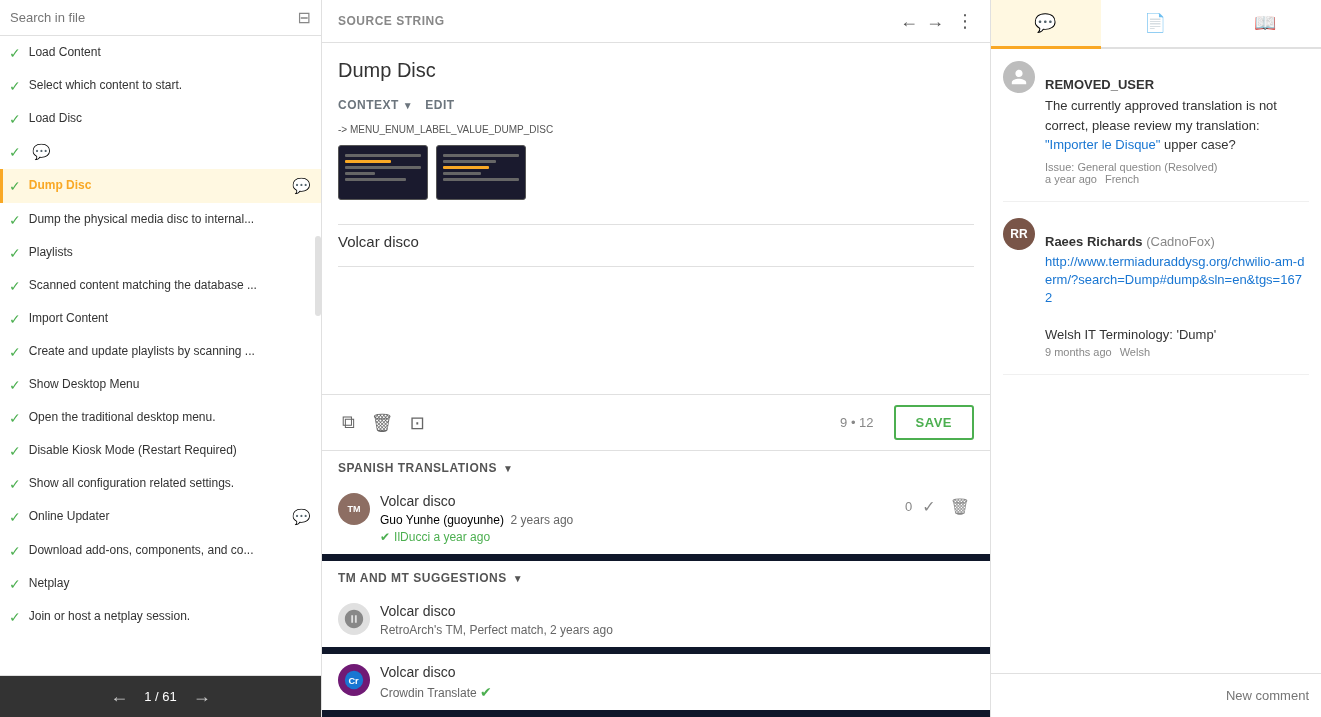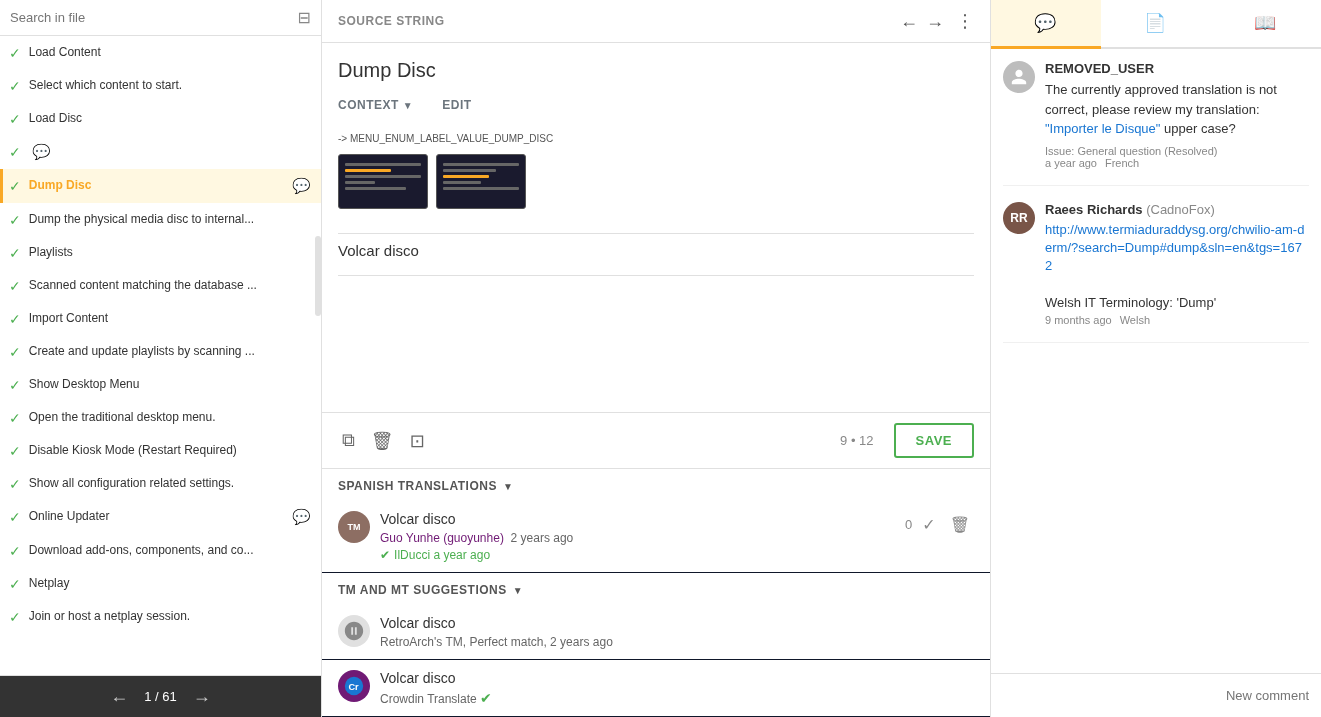--- a/index.html
+++ b/index.html
@@ -158,22 +158,22 @@
       color: #333;
     }
 
     
     .context-section {
       padding: 8px 16px;
     }
     .context-row {
       display: flex;
       align-items: center;
-      gap: 29px;
-      margin-bottom: 21px;
+      gap: 12px;
+      margin-bottom: 12px;
     }
     .context-tag {
       display: flex;
       align-items: center;
       gap: 4px;
       font-size: 12px;
       font-weight: 600;
       color: #6c757d;
       letter-spacing: 0.5px;
     }
@@ -282,21 +282,21 @@
       padding: 10px 16px 8px 16px;
       font-size: 12px;
       font-weight: 600;
       color: #555;
       letter-spacing: 0.5px;
       cursor: pointer;
     }
     .section-header .arrow { font-size: 10px; }
     .translation-item {
       padding: 10px 16px;
-      border-bottom: 1px solid #0f172a;
+      border-bottom: 7px solid #0f172a;
     }
     .translation-item-header {
       display: flex;
       align-items: flex-start;
       gap: 10px;
     }
     .user-avatar {
       width: 32px;
       height: 32px;
       border-radius: 50%;
@@ -321,21 +321,21 @@
     .translation-item-body { flex: 1; }
     .translation-item-text {
       font-size: 14px;
       color: #333;
       margin-bottom: 4px;
     }
     .translation-meta {
       font-size: 12px;
       color: #666;
     }
-    .translation-meta a { color: #701a75; text-decoration: none; text-align: center; }
+    .translation-meta a { color: #000000; text-decoration: none; text-align: center; }
     .translation-item-actions {
       display: flex;
       align-items: center;
       gap: 6px;
       margin-left: auto;
     }
     .vote-count {
       font-size: 13px;
       color: #888;
     }
@@ -409,20 +409,21 @@
       justify-content: center;
       color: #fff;
       font-size: 14px;
     }
     .comment-body { flex: 1; }
     .comment-author {
       font-size: 13px;
       font-weight: 600;
       color: #333;
       margin-bottom: 4px;
+      margin-top: 16px;
     }
     .comment-text {
       font-size: 13px;
       color: #333;
       line-height: 1.5;
       margin-bottom: 6px;
     }
     .comment-text .highlight { color: #1976d2; }
     .comment-meta {
       font-size: 11px;

